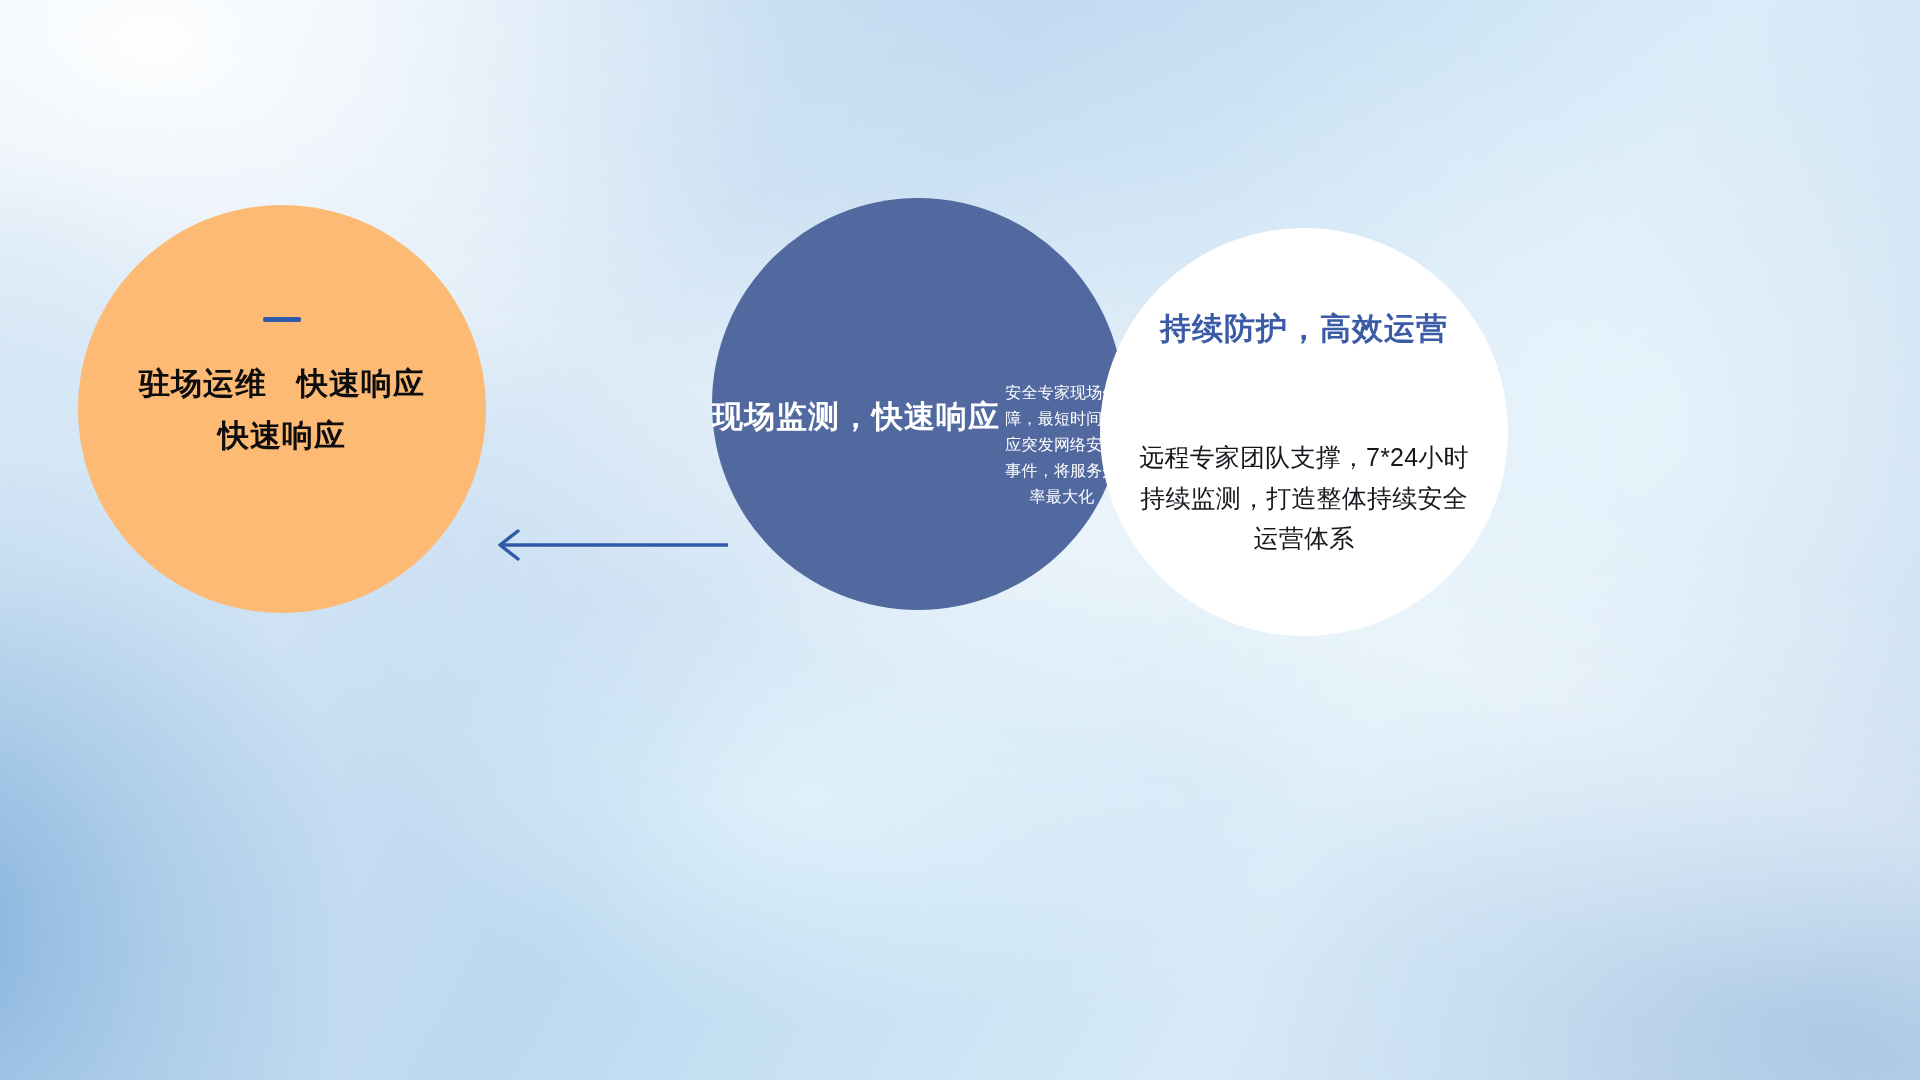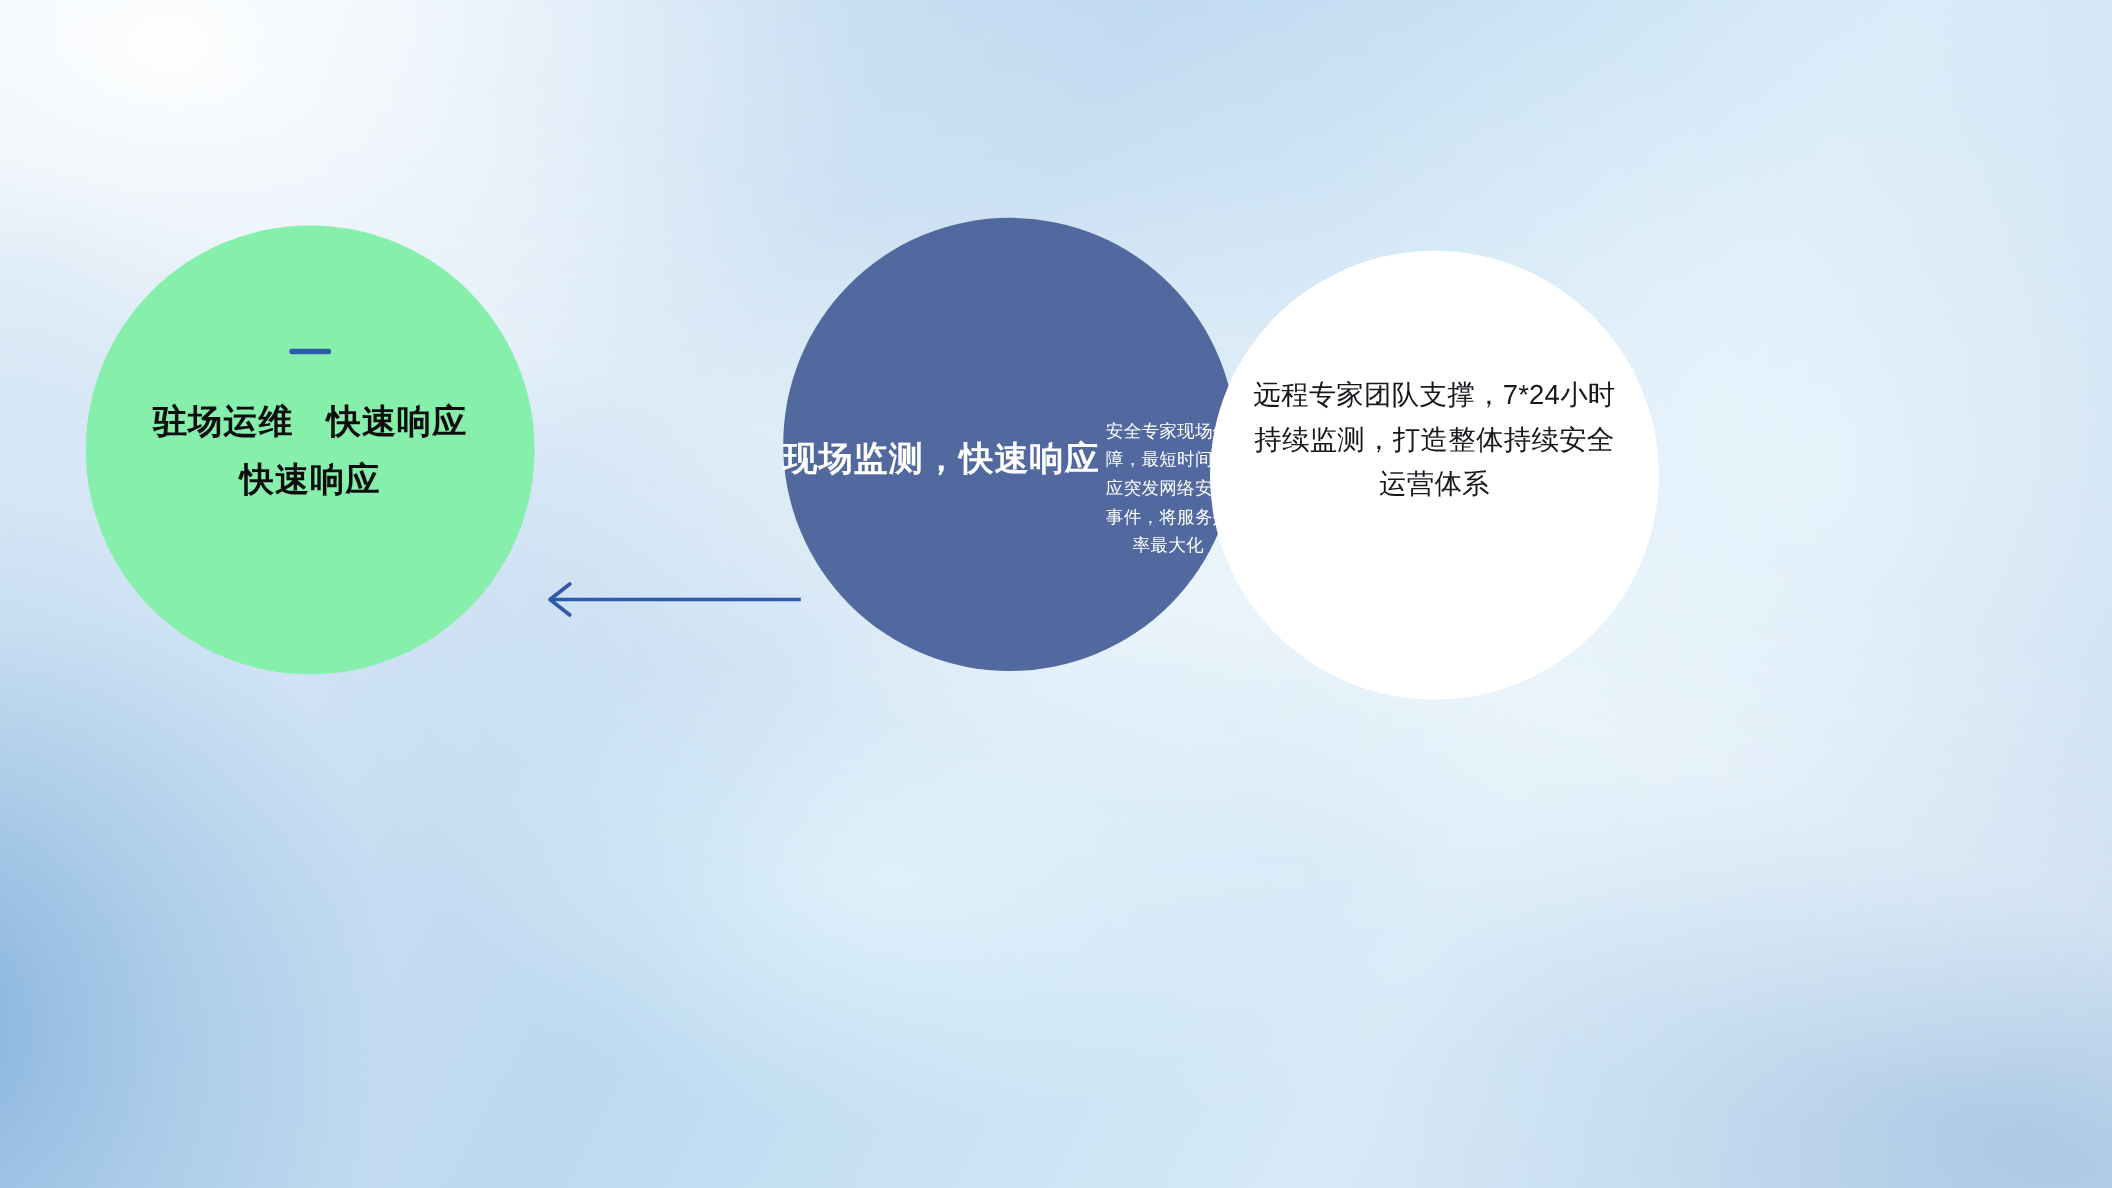--- a/index.html
+++ b/index.html
@@ -67,21 +67,21 @@
 
   
   .circle {
     position: absolute;
     border-radius: 50%;
     box-sizing: border-box;
   }
   #circle-left {
     left: 78px; top: 205px;
     width: 408px; height: 408px;
-    background: #86efac;
+    background: #fdba74;
     display: flex;
     flex-direction: column;
     align-items: center;
     justify-content: flex-start;
     padding-top: 112px;
   }
   #circle-middle {
     left: 712px; top: 198px;
     width: 412px; height: 412px;
     background: #51699f;
@@ -211,16 +211,17 @@
       </div>
     </div>
   </div>
 
   <div class="circle" id="circle-middle">
     <div class="mid-title">现场监测，快速响应</div>
     <div class="mid-body">安全专家现场保障，最短时间响应突发网络安全事件，将服务效率最大化</div>
   </div>
 
   <div class="circle" id="circle-right">
+    <div class="right-title">持续防护，高效运营</div>
     <div class="right-body">远程专家团队支撑，7*24小时持续监测，打造整体持续安全运营体系</div>
   </div>
 
 </div>
 
 </body></html>

